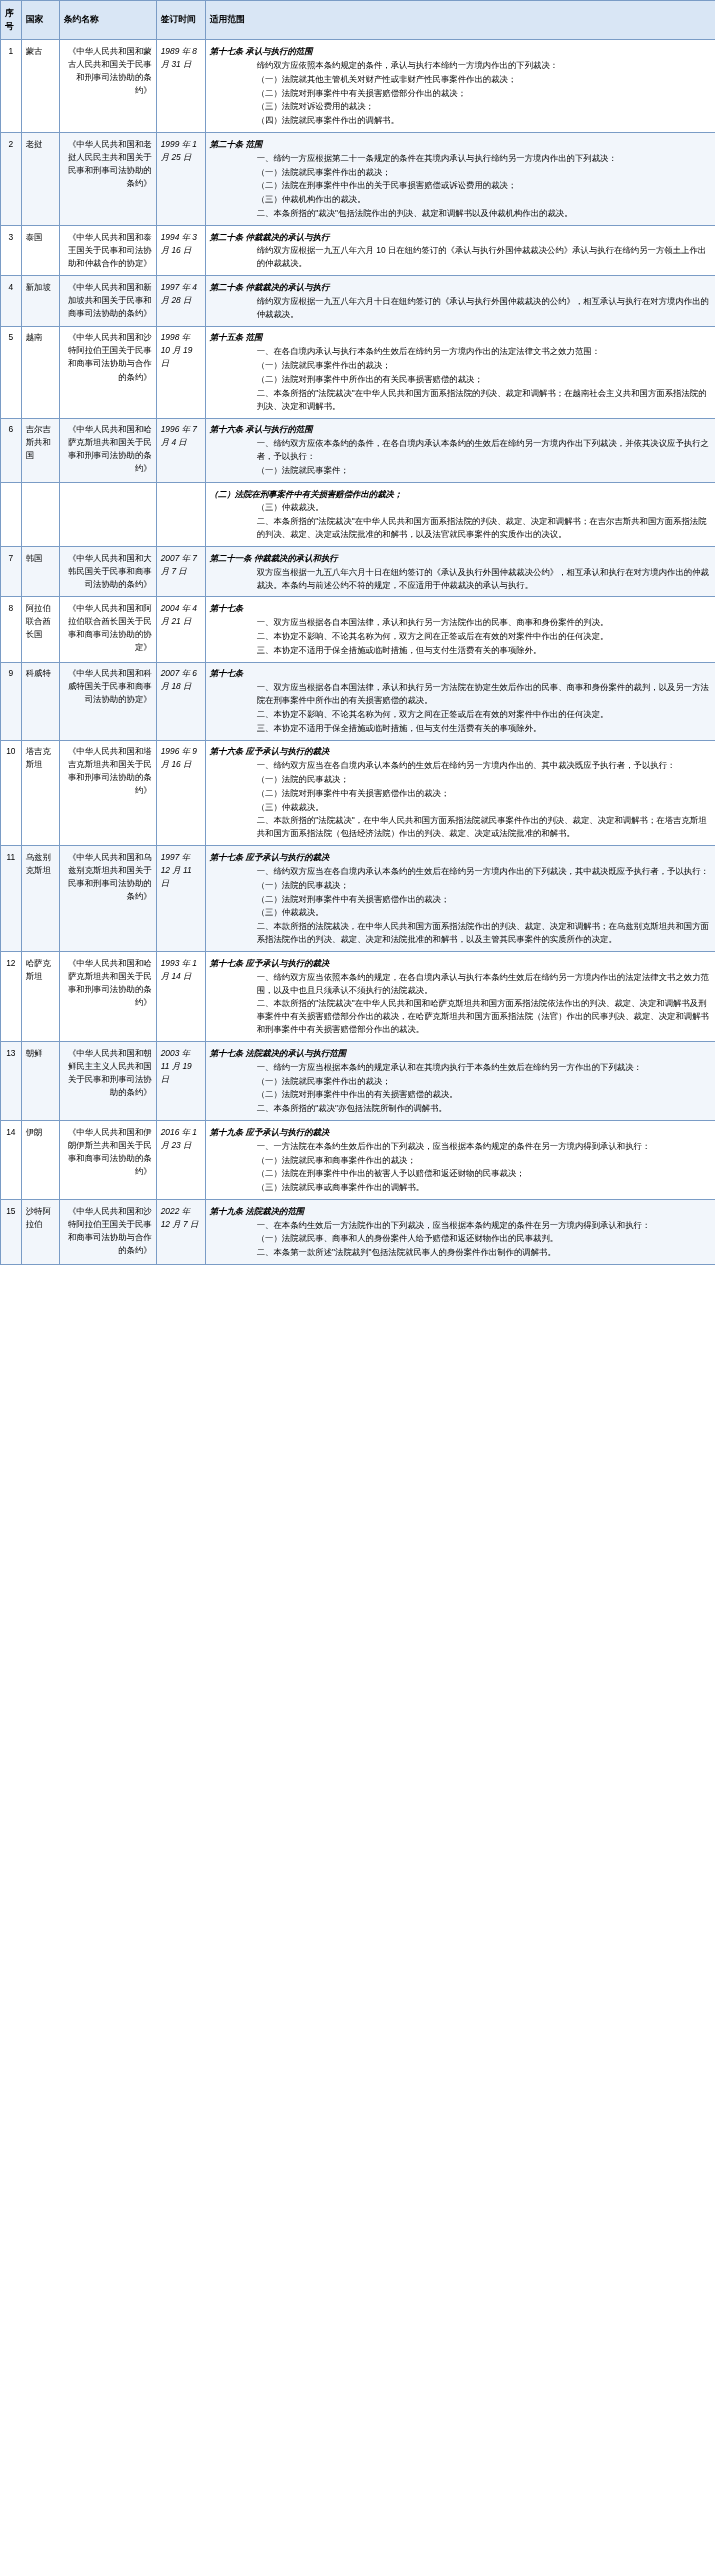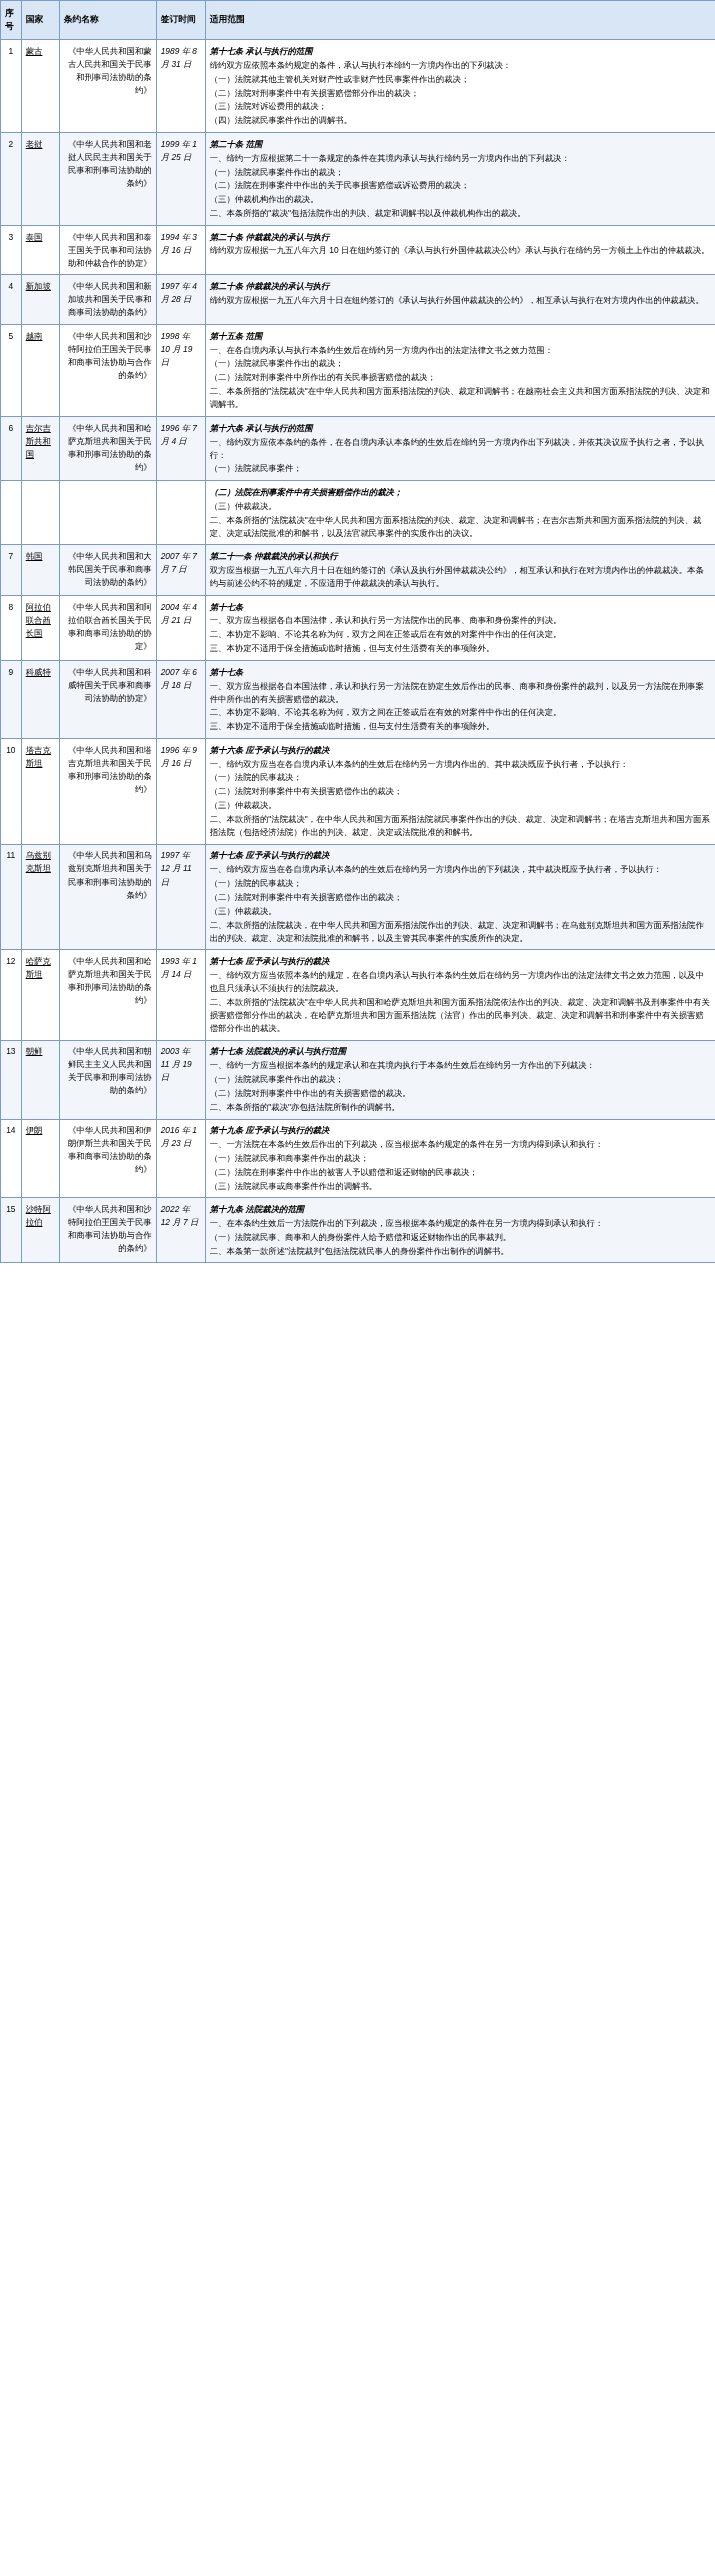--- a/index.html
+++ b/index.html
@@ -41,21 +41,20 @@
   col.c-scope { width: 510px; }
 
   td.idx {
     text-align: center;
     vertical-align: middle;
   }
   td.country {
     text-align: left;
     vertical-align: middle;
     line-height: 1.6;
-    text-decoration: underline;
   }
   td.name {
     text-align: right;
     vertical-align: middle;
     line-height: 1.6;
   }
   td.date {
     text-align: left;
     vertical-align: middle;
     line-height: 1.6;
@@ -66,20 +65,21 @@
   }
   tr.alt > td {
     background: #f2f6fb;
   }
   .bold { font-weight: bold; font-style: italic; }
   .scope-block p {
     margin: 0;
   }
   .scope-block p + p {
     margin-top: 0.8px;
+    margin-left: 47px;
   }
 </style>
 </head>
 <body>
 
 <table class="treaty-table">
   <colgroup>
     <col class="c-idx">
     <col class="c-country">
     <col class="c-name">

